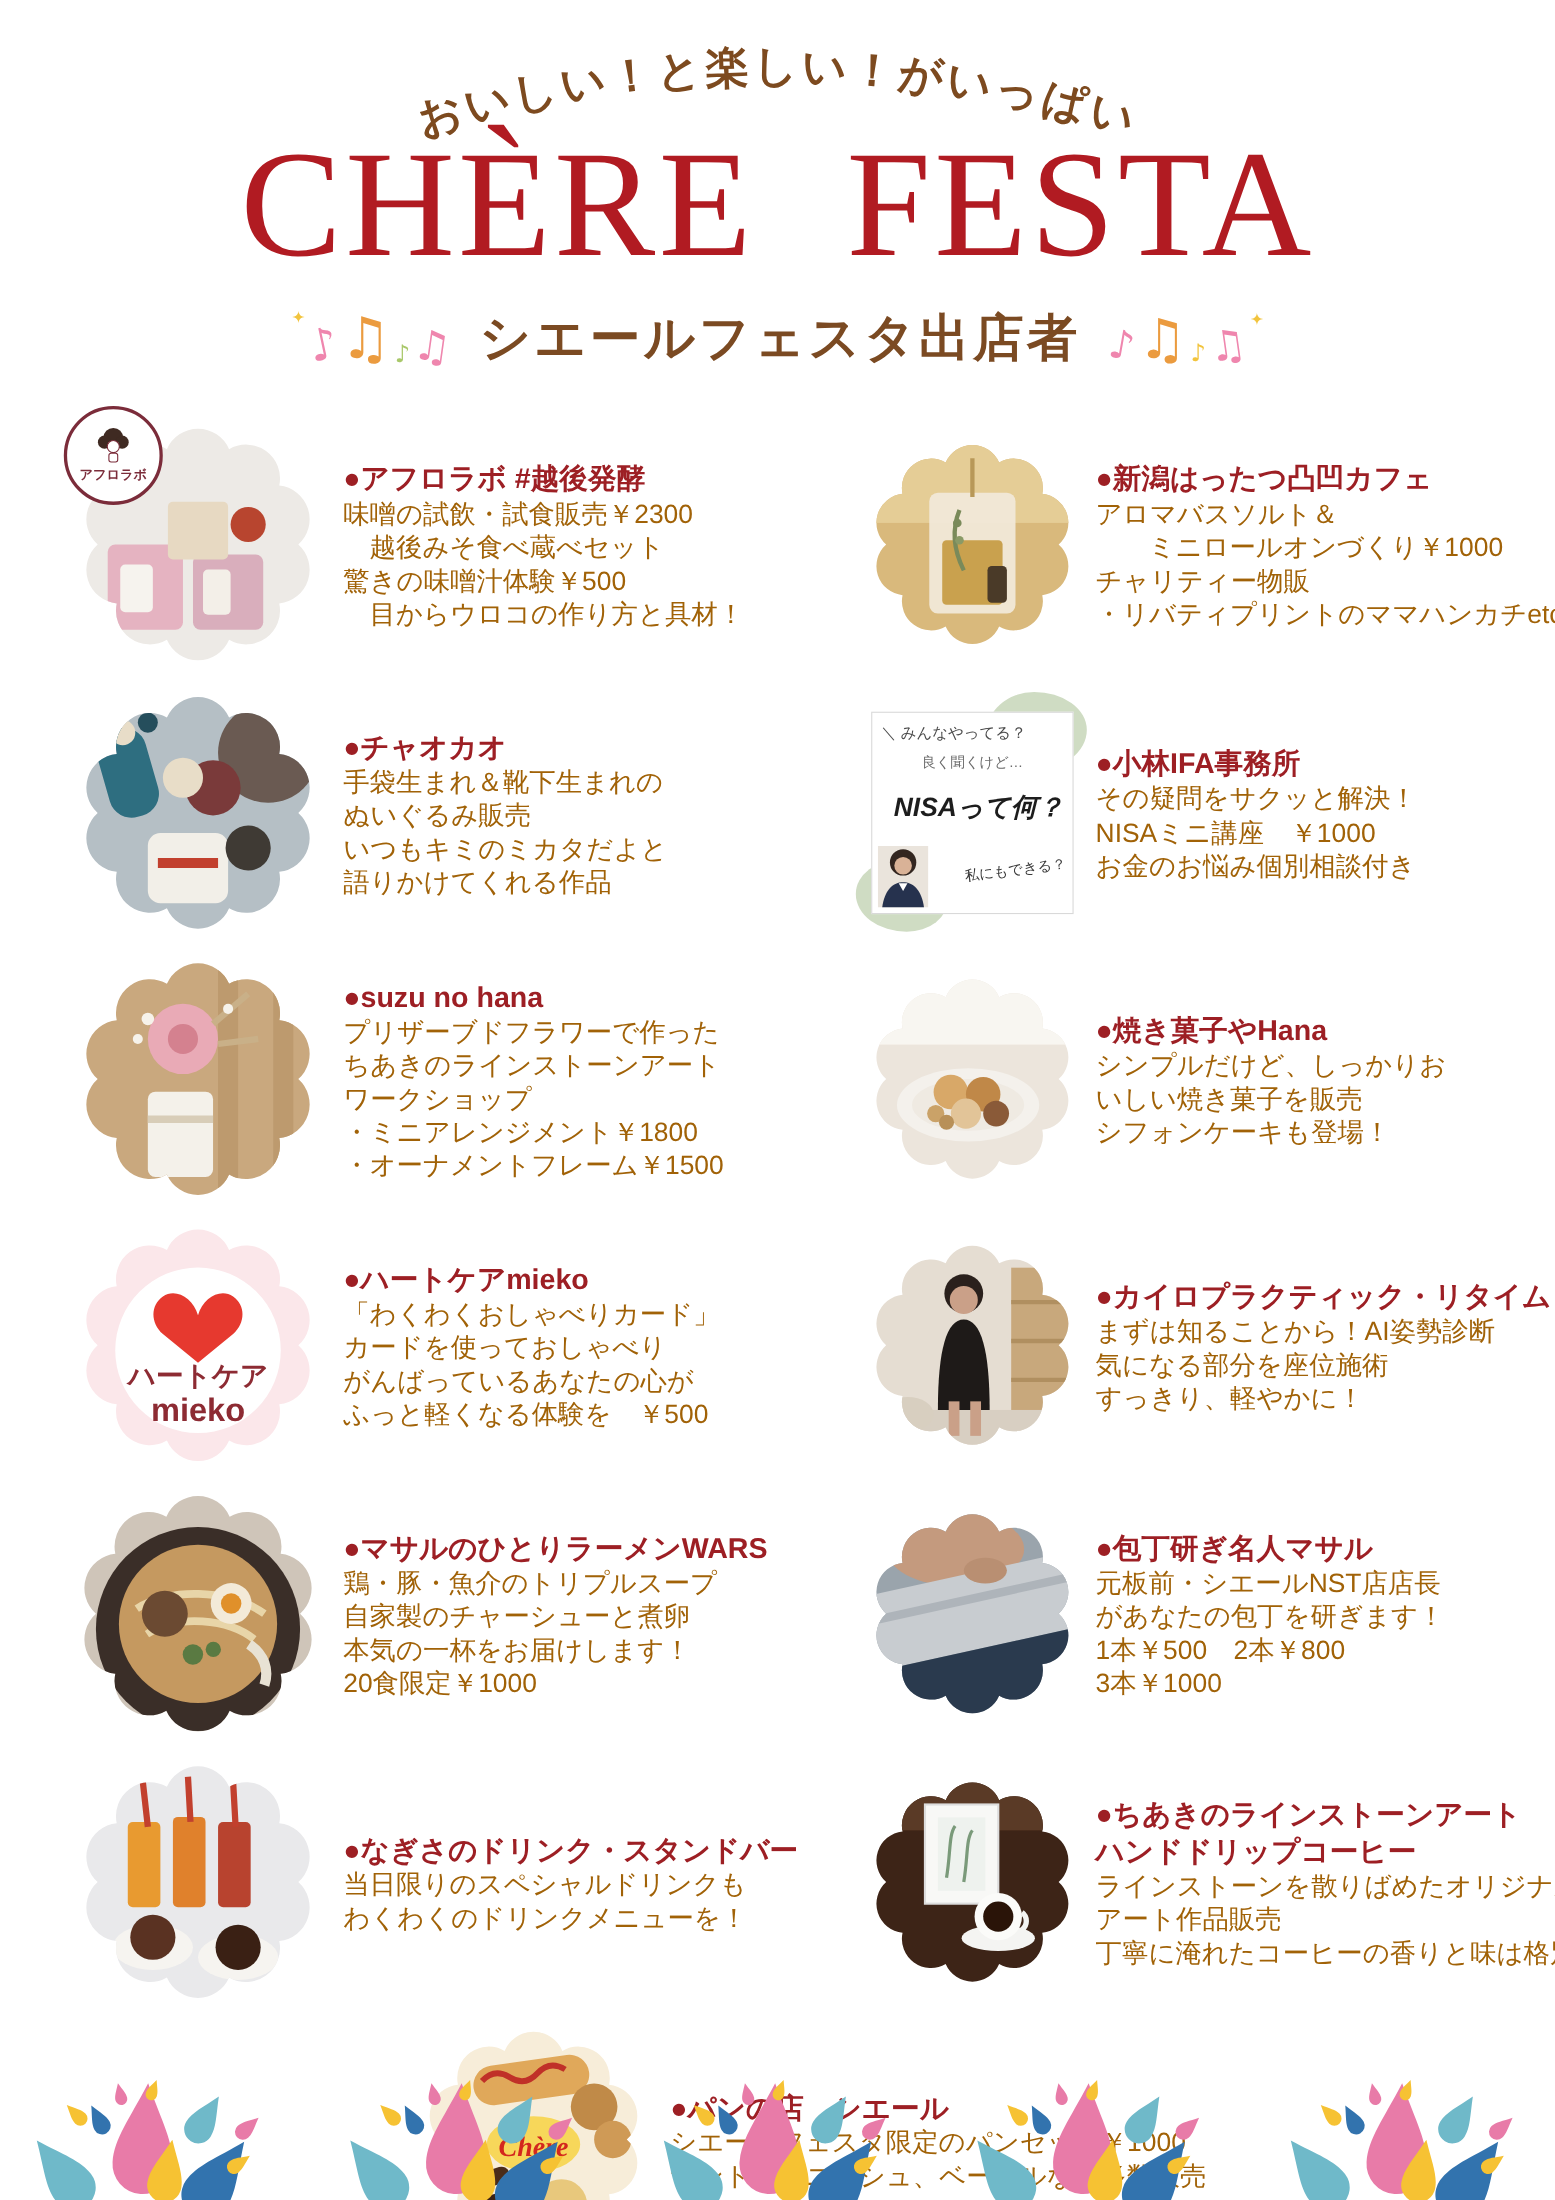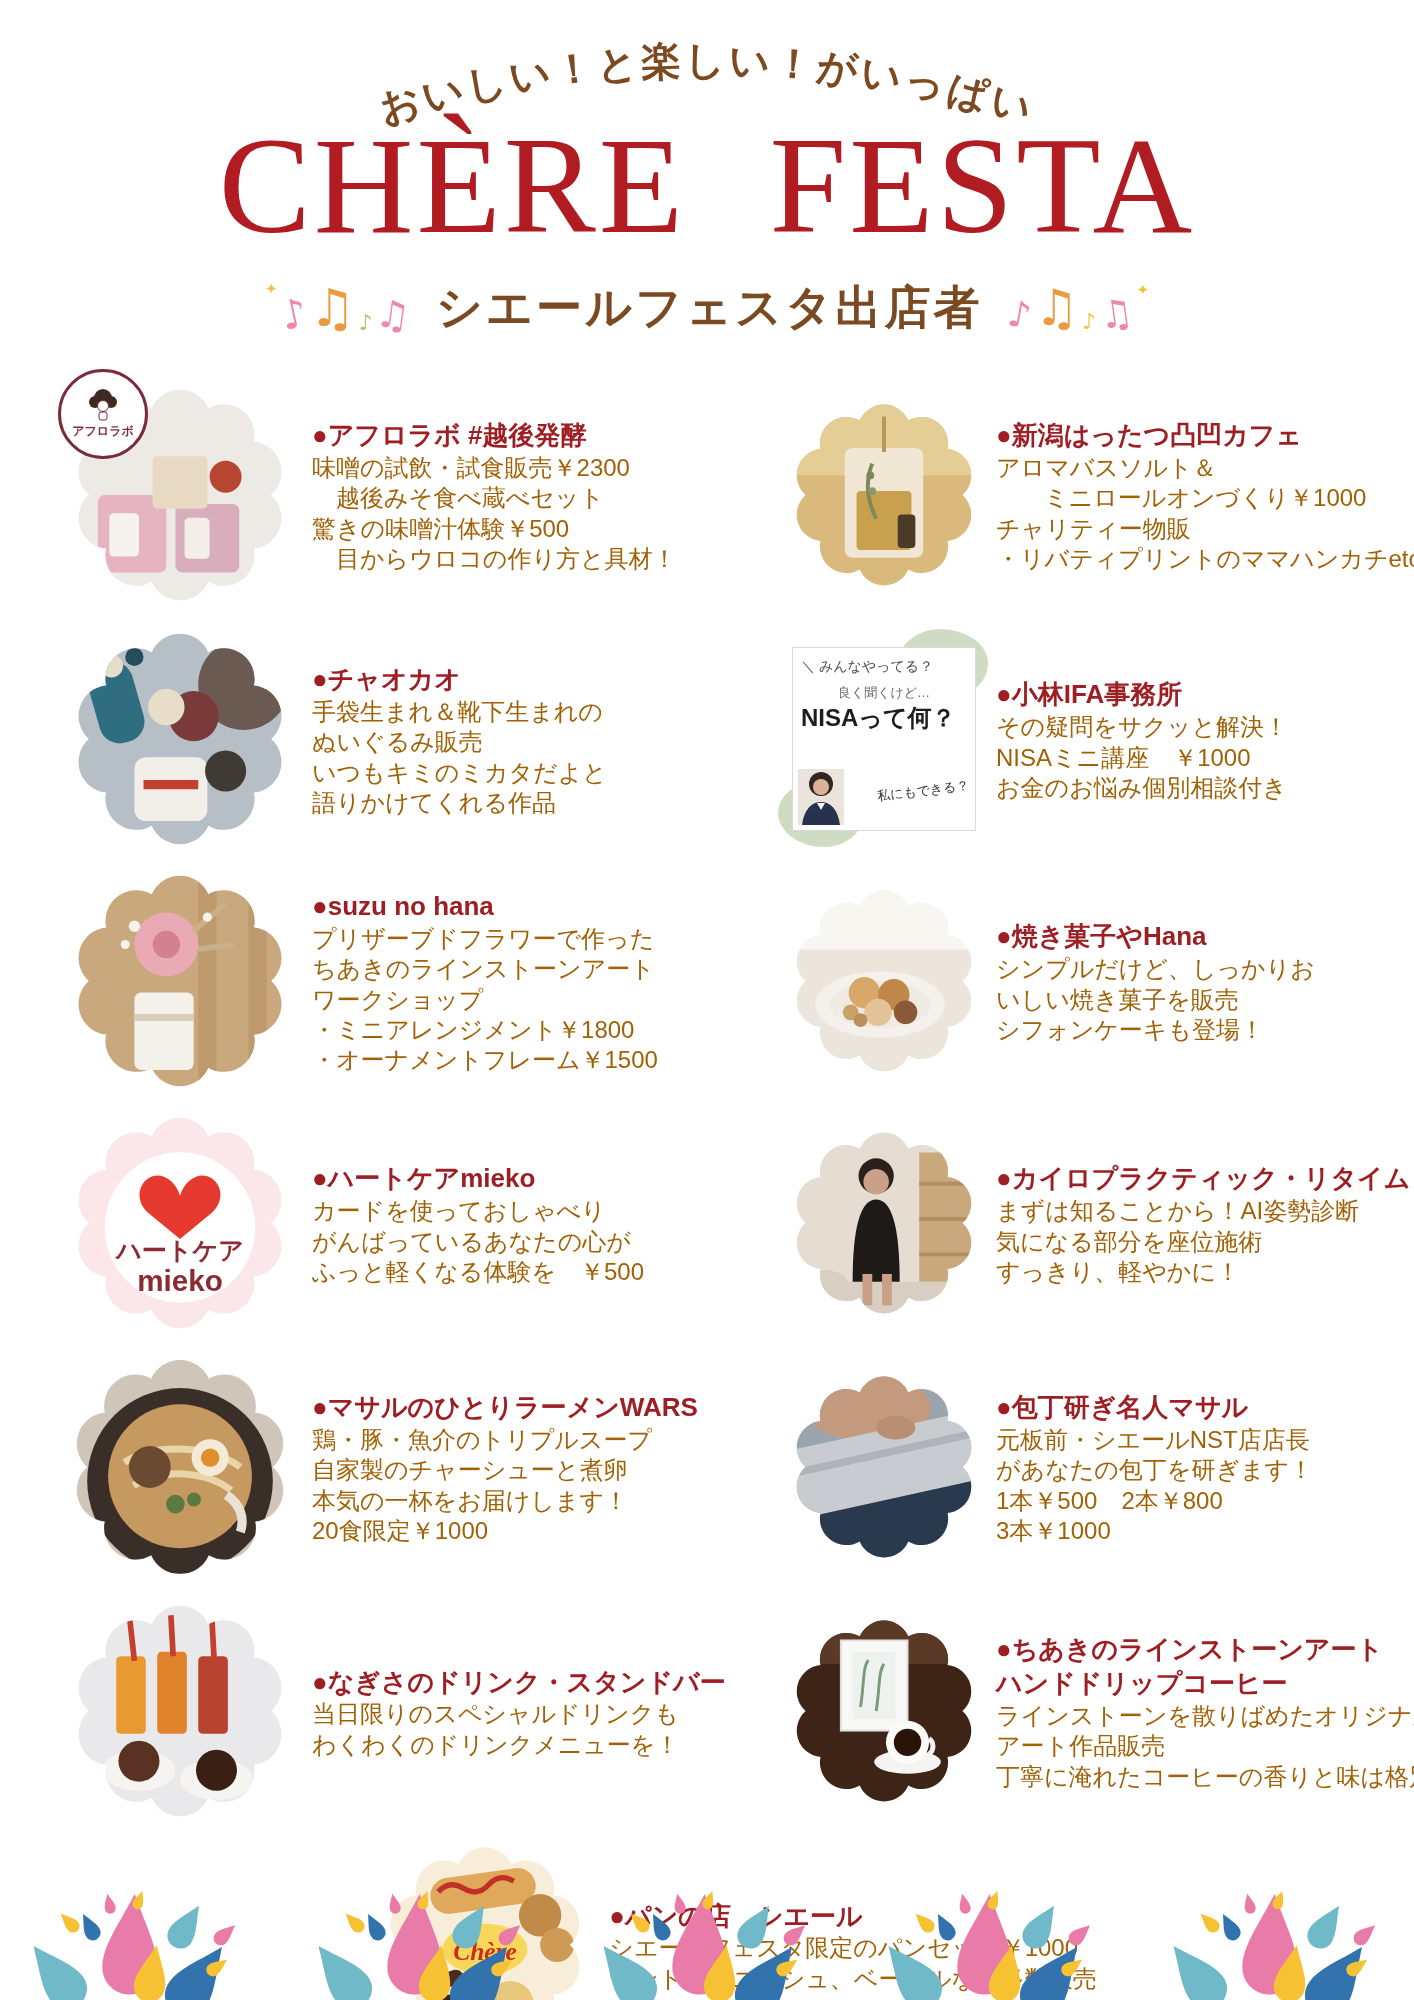--- a/index.html
+++ b/index.html
@@ -31,21 +31,21 @@
   .badge-label{font-size:12px;font-weight:bold;color:#7b2c3a;margin-top:1px;}
   
   .nisa-wrap{position:relative;width:188px;height:188px;}
   .nisa-blob{position:absolute;background:#cfdcc3;}
   .nisa-blob.b1{right:-10px;top:-16px;width:92px;height:72px;border-radius:48% 52% 55% 45%/55% 48% 52% 45%;}
   .nisa-blob.b2{left:-12px;bottom:-14px;width:84px;height:66px;border-radius:50% 50% 45% 55%/48% 55% 45% 52%;}
   .nisa-card{position:absolute;inset:2px;background:#ffffff;border:1px solid #d9d9d9;box-sizing:border-box;
              padding:10px 8px;}
   .nisa-top{font-size:14px;color:#4a4a4a;}
   .nisa-mid{font-size:13px;color:#6a6a6a;text-align:center;margin-top:8px;}
-  .nisa-main{font-size:24px;font-weight:bold;color:#1d1d1d;text-align:left;margin-top:0;}
+  .nisa-main{font-size:24px;font-weight:bold;color:#1d1d1d;text-align:right;margin-top:16px;font-style:italic;}
   .nisa-note{position:absolute;right:5px;bottom:30px;font-size:13px;color:#3a3a3a;transform:rotate(-7deg);}
   .nisa-woman{position:absolute;left:5px;bottom:5px;}
   
   .bottom-row{display:flex;justify-content:center;align-items:center;gap:18px;margin-top:2px;}
   
   .footer-splash{position:absolute;left:0;bottom:0;}
   .hidden-defs{position:absolute;width:0;height:0;}
 </style>
 </head>
 <body>
@@ -267,20 +267,21 @@
             <rect width="100" height="100" fill="#fbe7ea"></rect>
             <circle cx="50" cy="52" r="33" fill="#ffffff"></circle>
             <path d="M50,38 C48,31 41,27 36,30.5 C31,34 31,41 36,45.5 L50,57 L64,45.5 C69,41 69,34 64,30.5 C59,27 52,31 50,38 Z" fill="#e6392f"></path>
             <text x="50" y="66" text-anchor="middle" font-size="11" font-weight="bold" fill="#8d2b33">ハートケア</text>
             <text x="50" y="80" text-anchor="middle" font-size="13" font-weight="bold" fill="#8d2b33">mieko</text>
           </g>
         </svg>
       </div>
       <div class="text-cell">
         <div class="vtitle">●ハートケアmieko</div>
+        <div class="vline">「わくわくおしゃべりカード」</div>
         <div class="vline">カードを使っておしゃべり</div>
         <div class="vline">がんばっているあなたの心が</div>
         <div class="vline">ふっと軽くなる体験を　￥500</div>
       </div>
       <div class="photo-cell">
         <svg viewBox="0 0 100 100" width="204" height="204">
           <g clip-path="url(#sc)">
             <rect width="100" height="100" fill="#e5ddd2"></rect>
             <rect x="68" y="14" width="32" height="66" fill="#c8a87c"></rect>
             <path d="M68,30 h32 M68,48 h32 M68,66 h32" stroke="#b08f60" stroke-width="2"></path>

